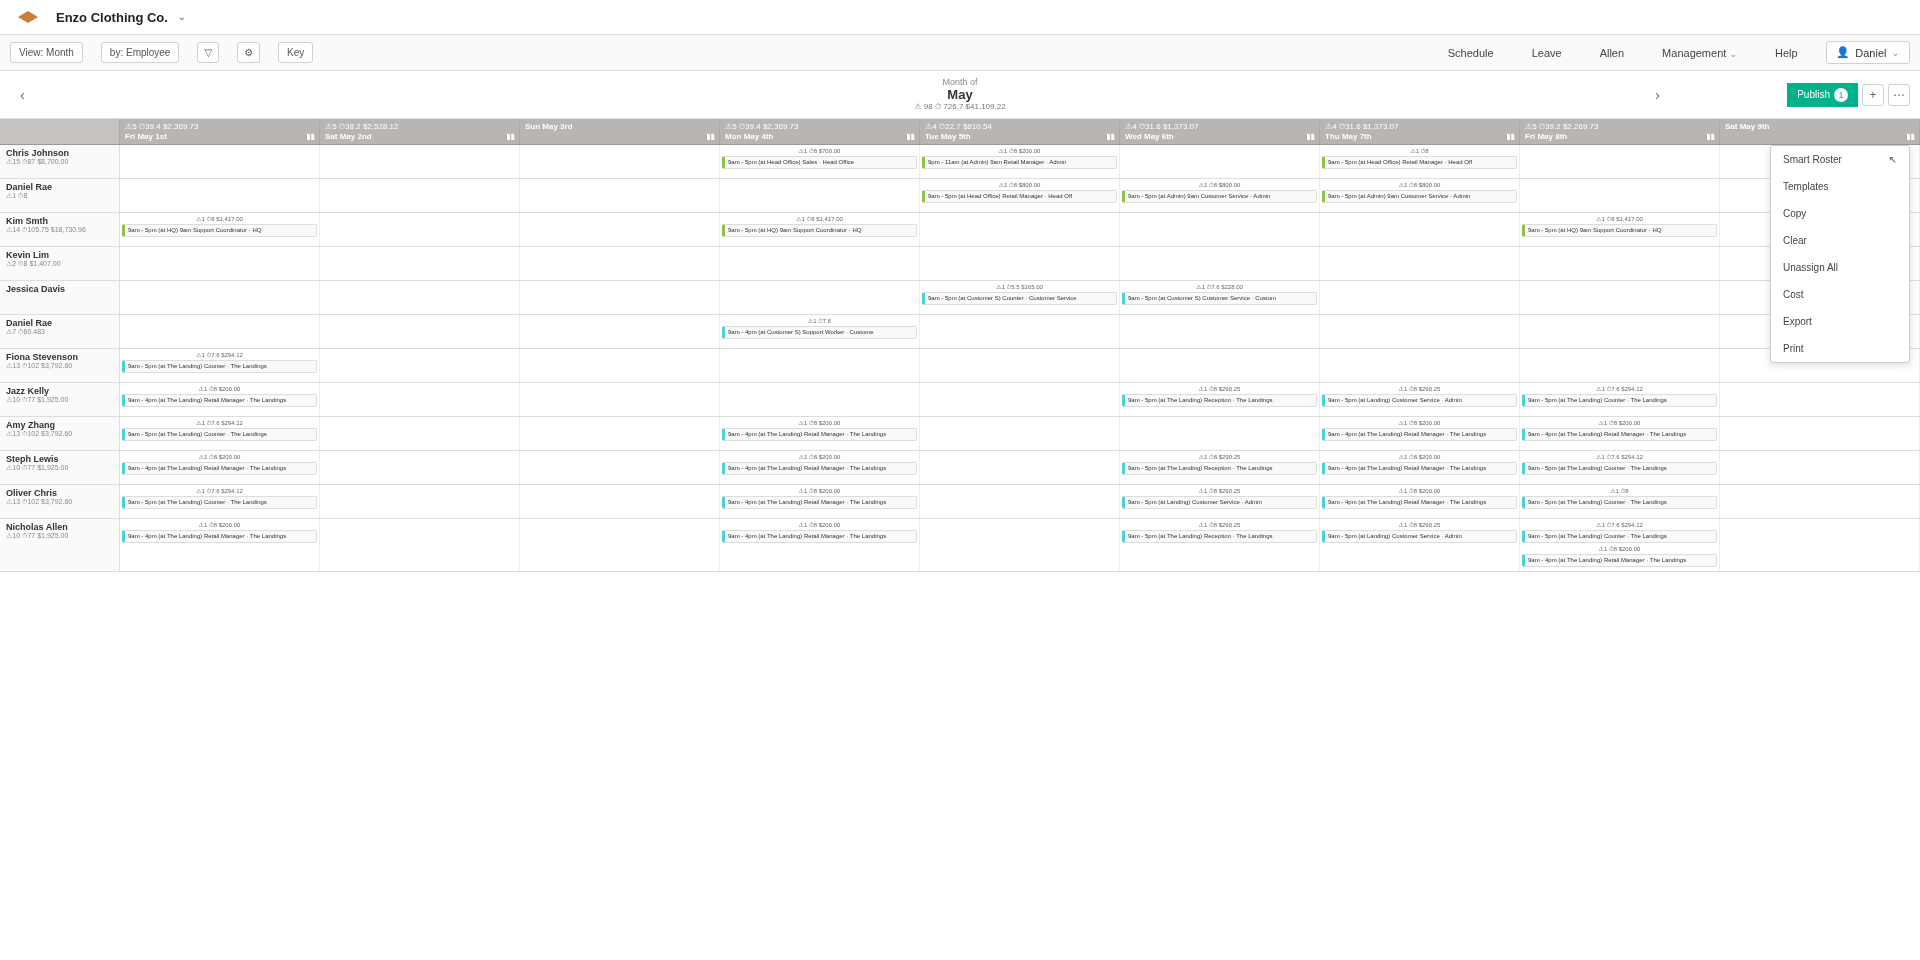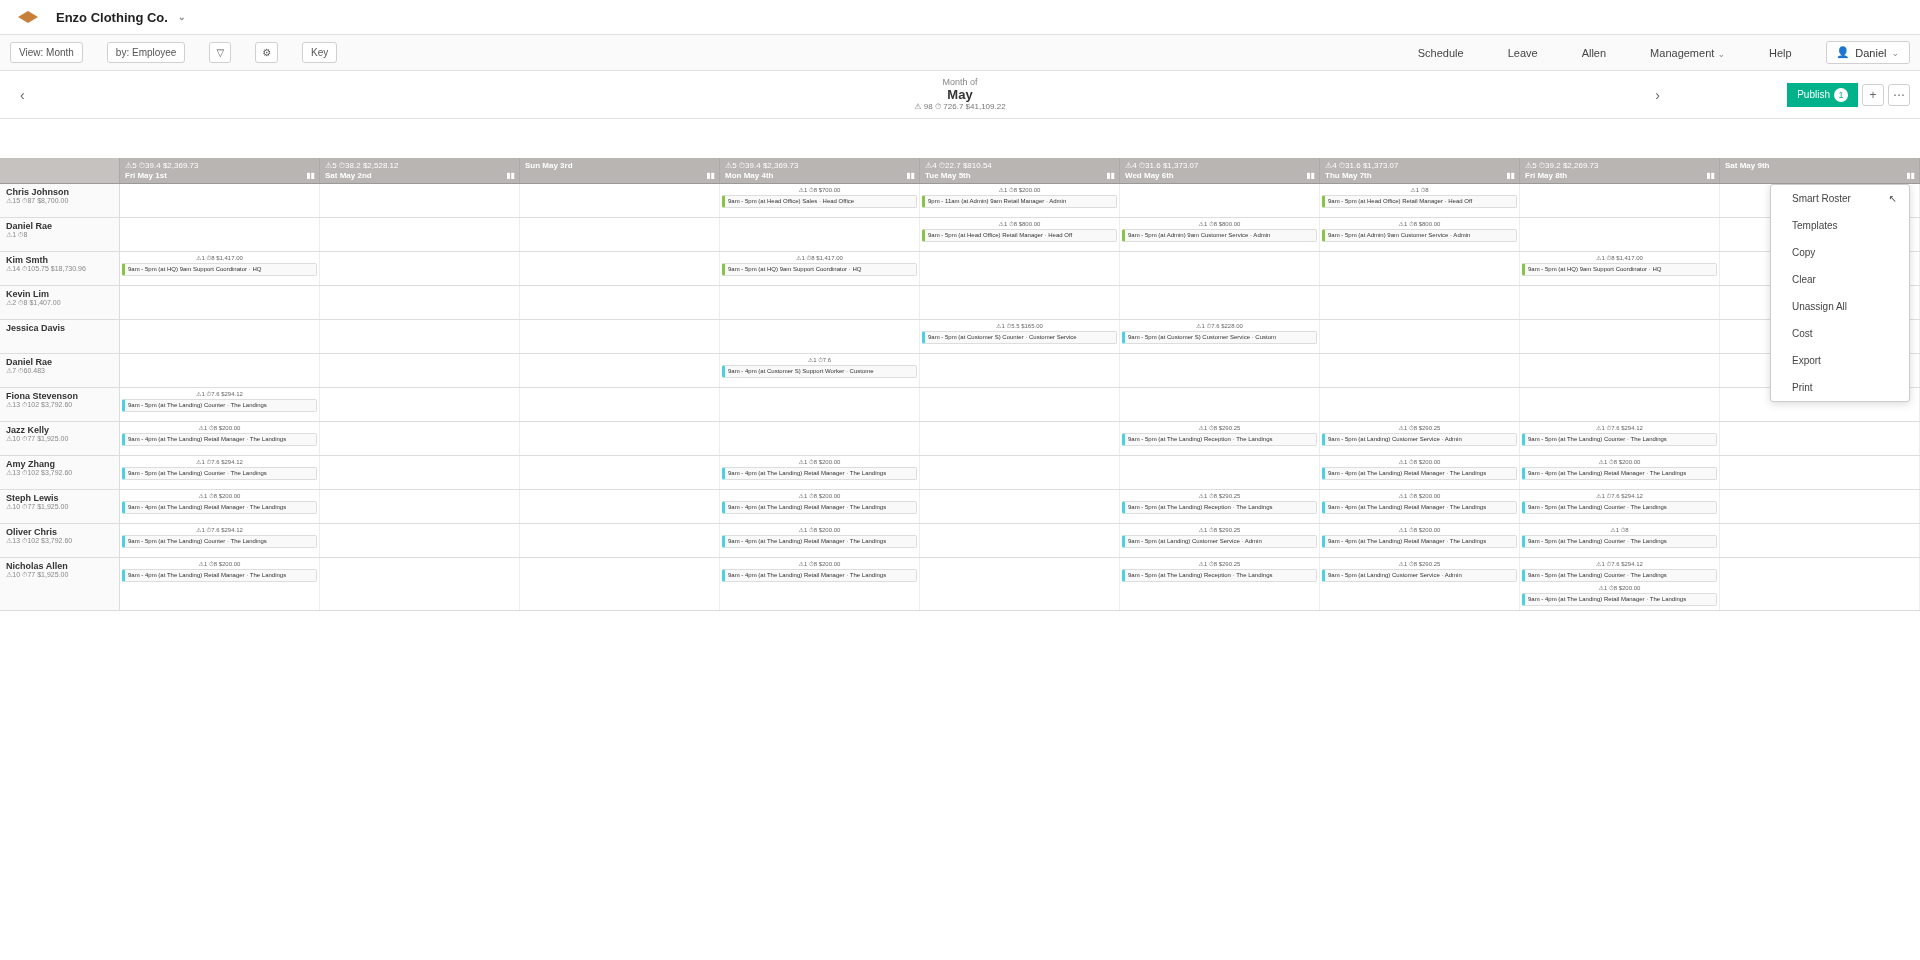--- a/index.html
+++ b/index.html
@@ -7,21 +7,21 @@
 .app { width: 1920px; height: 960px; display: flex; flex-direction: column; background: #fff; }
 
 
 .topbar { display: flex; align-items: center; padding: 8px 16px; border-bottom: 1px solid #e0e0e0; background: #fff; }
 .logo { width: 24px; height: 18px; margin-right: 16px; }
 .logo svg { width: 100%; height: 100%; }
 .company-select { font-size: 13px; font-weight: 600; color: #222; display: flex; align-items: center; gap: 10px; cursor: pointer; }
 .chevron { font-size: 9px; color: #888; }
 
 
-.toolbar { display: flex; align-items: center; padding: 6px 10px; border-bottom: 1px solid #e0e0e0; background: #fafafa; gap: 24px; }
+.toolbar { display: flex; align-items: center; padding: 6px 10px; border-bottom: 1px solid #e0e0e0; background: #fafafa; gap: 18px; }
 .tool-btn { border: 1px solid #d0d0d0; background: #fff; padding: 4px 8px; font-size: 10px; color: #555; border-radius: 3px; cursor: pointer; display: flex; align-items: center; gap: 4px; }
 .tool-btn.icon-only { padding: 4px 6px; }
 .spacer { flex: 1; }
 .nav-link { font-size: 11px; color: #444; padding: 4px 10px; cursor: pointer; }
 .user-btn { border: 1px solid #d0d0d0; background: #fff; padding: 4px 10px; font-size: 11px; border-radius: 3px; cursor: pointer; display: flex; align-items: center; gap: 5px; }
 
 
 .month-header { display: flex; align-items: center; justify-content: center; padding: 6px; border-bottom: 1px solid #e0e0e0; background: #fff; position: relative; }
 .arrow { position: absolute; font-size: 14px; color: #666; cursor: pointer; }
 .arrow.left { left: 20px; }
@@ -29,42 +29,42 @@
 .month-center { text-align: center; }
 .month-label { font-size: 9px; color: #888; }
 .month-name { font-size: 13px; font-weight: 600; }
 .month-totals { font-size: 8px; color: #777; }
 .publish-area { position: absolute; right: 10px; display: flex; gap: 4px; align-items: center; }
 .publish-btn { background: #00b289; color: #fff; border: none; padding: 5px 10px; font-size: 10px; border-radius: 0; cursor: pointer; display: flex; align-items: center; gap: 4px; }
 .badge { background: #fff; color: #00b289; border-radius: 50%; width: 14px; height: 14px; font-size: 9px; display: inline-flex; align-items: center; justify-content: center; }
 .sq-btn { border: 1px solid #d0d0d0; background: #fff; width: 22px; height: 22px; border-radius: 3px; cursor: pointer; font-size: 12px; color: #666; }
 
 
-.col-headers { display: flex; background: #b8b5b2; border-bottom: 1px solid #999; position: relative; margin-top: 39px; }
+.col-headers { display: flex; background: #b8b5b2; border-bottom: 1px solid #999; position: relative; }
 .emp-col { width: 120px; flex-shrink: 0; background: #c5c2bf; border-right: 1px solid #aaa; }
 .day-col { flex: 1; border-right: 1px solid #aaa; padding: 3px 5px; color: #fff; font-size: 8px; position: relative; }
 .day-stats { font-size: 8px; }
 .day-name { font-size: 8px; font-weight: 600; }
 .bars-icon { position: absolute; right: 4px; bottom: 3px; font-size: 8px; }
 
 
 .grid { flex: 1; overflow: auto; position: relative; }
 .emp-row { display: flex; border-bottom: 1px solid #ddd; min-height: 34px; }
 .emp-cell { width: 120px; flex-shrink: 0; padding: 3px 6px; border-right: 1px solid #ddd; background: #fafafa; }
 .emp-name { font-size: 9px; font-weight: 600; color: #333; }
 .emp-stats { font-size: 7px; color: #888; }
 .day-cell { flex: 1; border-right: 1px solid #eee; padding: 2px; position: relative; }
 .shift { background: #f9f9f9; border: 1px solid #ddd; border-radius: 2px; padding: 2px 3px; margin-bottom: 2px; font-size: 6px; line-height: 1.2; }
 .shift.green { border-left: 3px solid #8bc34a; }
 .shift.teal { border-left: 3px solid #4dd0e1; }
 .shift-stats { font-size: 6px; color: #666; text-align: center; margin-bottom: 1px; }
 
 
 .dropdown { position: absolute; right: 10px; top: 0; width: 140px; background: #fff; border: 1px solid #ccc; border-radius: 3px; box-shadow: 0 2px 8px rgba(0,0,0,0.15); z-index: 100; }
-.dropdown-item { padding: 8px 12px; font-size: 10px; color: #444; cursor: pointer; display: flex; align-items: center; justify-content: space-between; margin-left: 9px; }
+.dropdown-item { padding: 8px 12px; font-size: 10px; color: #444; cursor: pointer; display: flex; align-items: center; justify-content: space-between; }
 .cursor-icon { font-size: 10px; }
 </style>
 </head>
 <body>
 
 <div class="app">
 
   <div class="topbar">
     <div class="logo">
       <svg viewBox="0 0 24 18">

